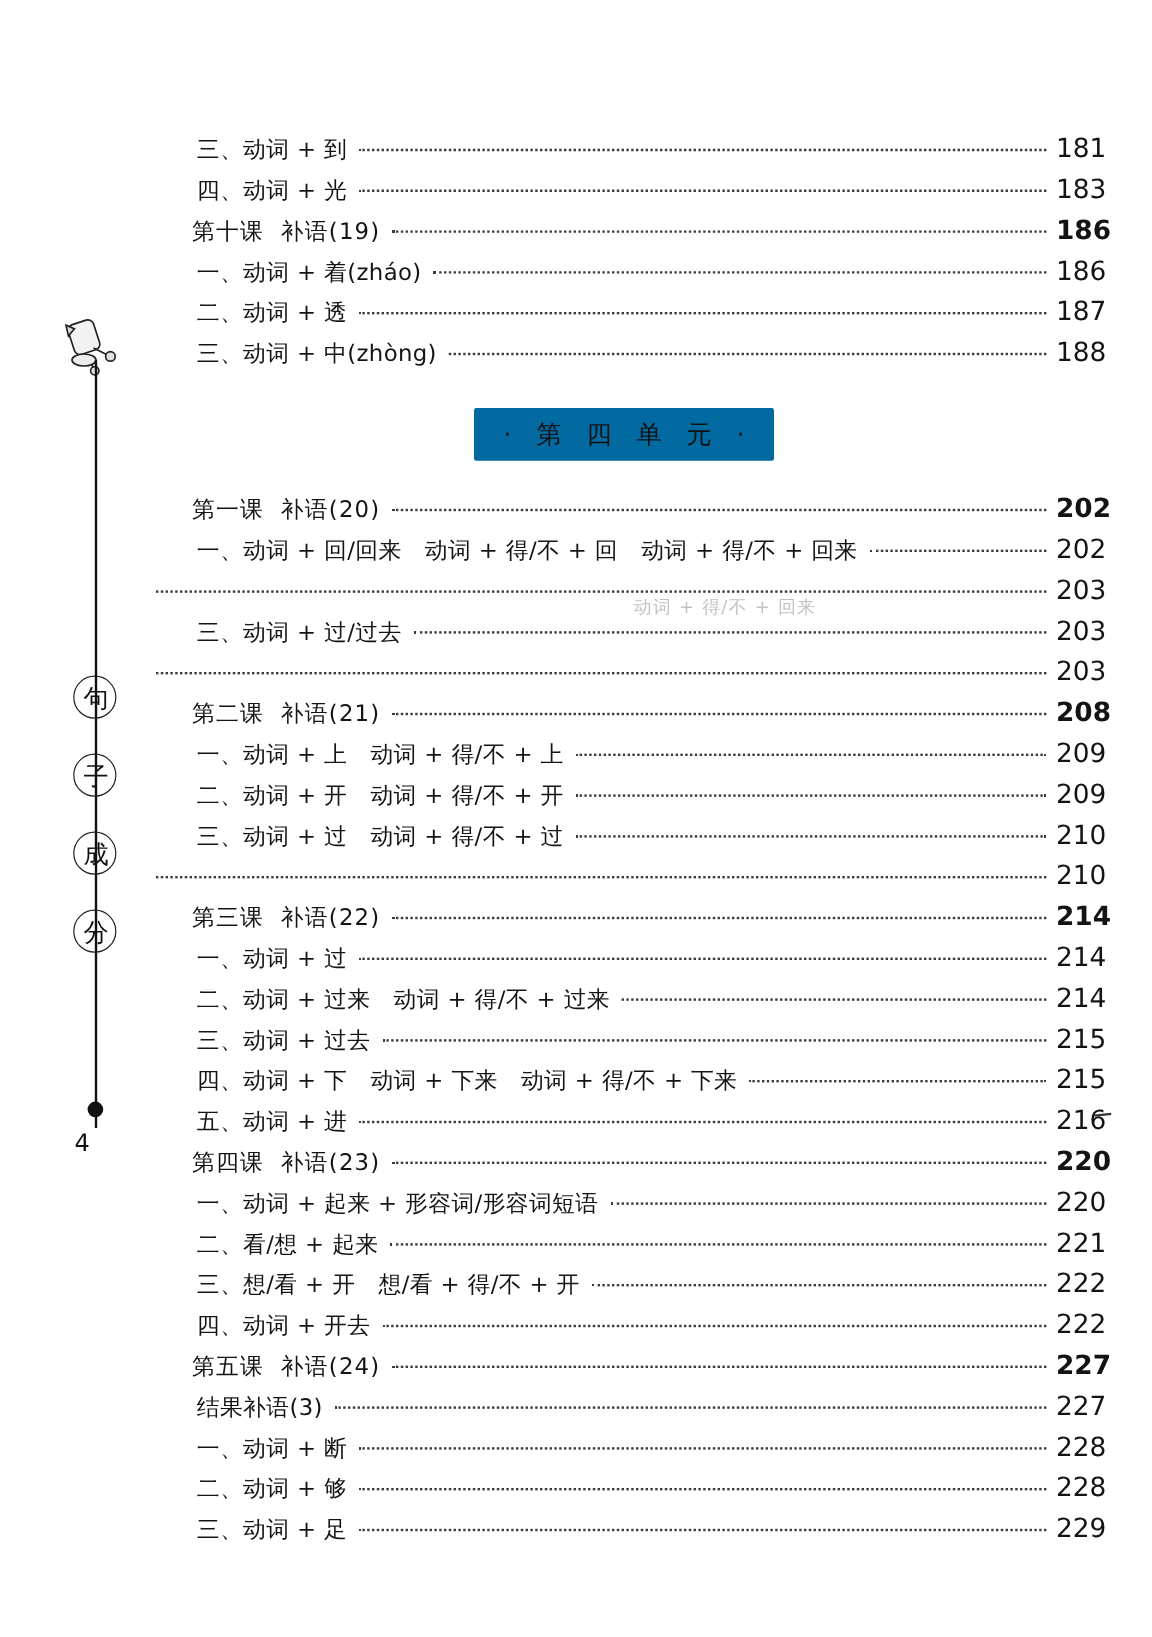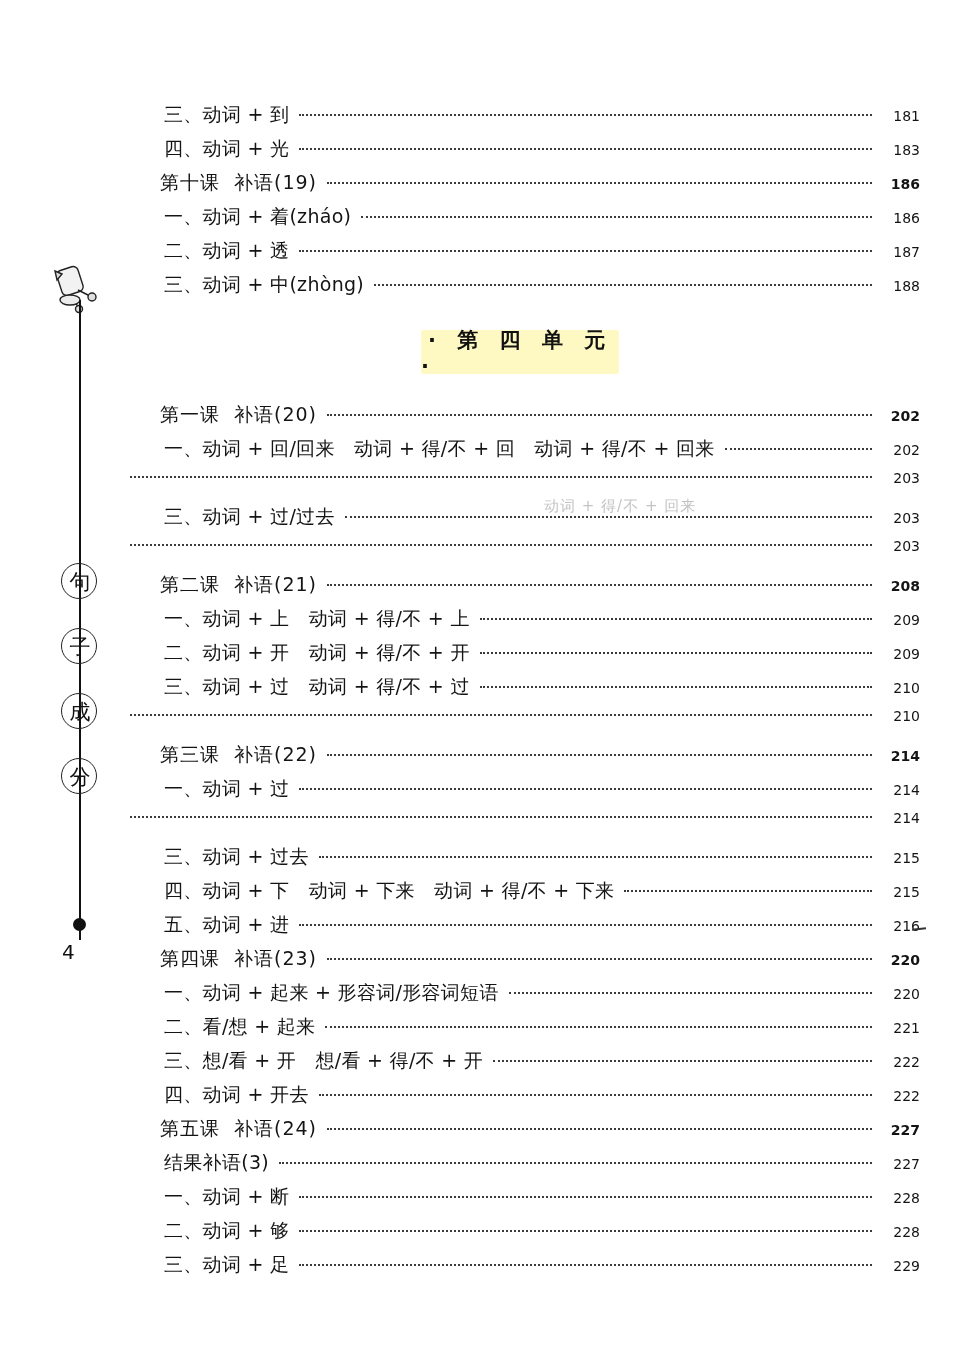--- a/index.html
+++ b/index.html
@@ -83,21 +83,21 @@
     left: 62px;
     top: 940px;
     font-size: 20px;
     color: #111;
   }
 
   
   #toc {
     position: absolute;
     left: 120px;
-    top: 102px;
+    top: 112px;
     width: 800px;
   }
 
   .row {
     display: flex;
     align-items: baseline;
     height: 34px;
     font-size: 19px;
     color: #141414;
     white-space: nowrap;
@@ -110,22 +110,22 @@
     flex: 1 1 auto;
     margin: 0 8px 0 10px;
     border-bottom: 2.5px dotted #3a3a3a;
     position: relative;
     top: -5px;
     min-width: 20px;
   }
   .row .page {
     flex: 0 0 auto;
     width: 40px;
-    text-align: right;
-    font-size: 14px;
+    text-align: center;
+    font-size: 22px;
   }
 
   .row.lesson .label {
     font-weight: normal;
     letter-spacing: 1px;
     margin-left: 40px;
   }
   .row.lesson .page { font-weight: bold; }
   .row.sub .label { padding-left: 44px; }
   .row.plain .label { padding-left: 44px; }
@@ -139,38 +139,38 @@
 
   
   #unit-banner {
     margin: 22px 0 26px 0;
     height: 48px;
     display: flex;
     align-items: center;
     justify-content: center;
   }
   #unit-banner .plate {
-    background: #fef9c3;
-    width: 198px;
+    background: #0369a1;
+    width: 250px;
     height: 44px;
     display: flex;
     align-items: center;
     justify-content: center;
     font-size: 21px;
     letter-spacing: 7px;
-    font-weight: bold;
+    font-weight: normal;
     color: #111;
     border-radius: 2px;
     text-indent: 7px;
   }
 
   
   .smudge {
     position: absolute;
-    left: 544px;
+    left: 528px;
     top: 497px;
     font-size: 15px;
     color: rgba(120,120,120,0.45);
     letter-spacing: 1px;
     white-space: nowrap;
     pointer-events: none;
   }
   .stray-mark {
     position: absolute;
     left: 912px;
@@ -296,20 +296,21 @@
         <span class="label"><span>第三课</span><span class="lesson-title-gap"></span><span>补语(22)</span></span>
         <span class="leader"></span>
         <span class="page">214</span>
       </div>
       <div class="row sub">
         <span class="label">一、动词 + 过</span>
         <span class="leader"></span>
         <span class="page">214</span>
       </div>
       <div class="row sub">
+        <span class="label">二、动词 + 过来　动词 + 得/不 + 过来</span>
         <span class="leader"></span>
         <span class="page">214</span>
       </div>
       <div class="row sub">
         <span class="label">三、动词 + 过去</span>
         <span class="leader"></span>
         <span class="page">215</span>
       </div>
       <div class="row sub">
         <span class="label">四、动词 + 下　动词 + 下来　动词 + 得/不 + 下来</span>

